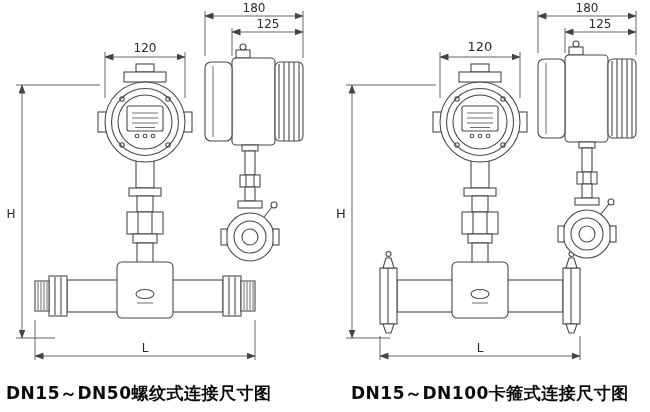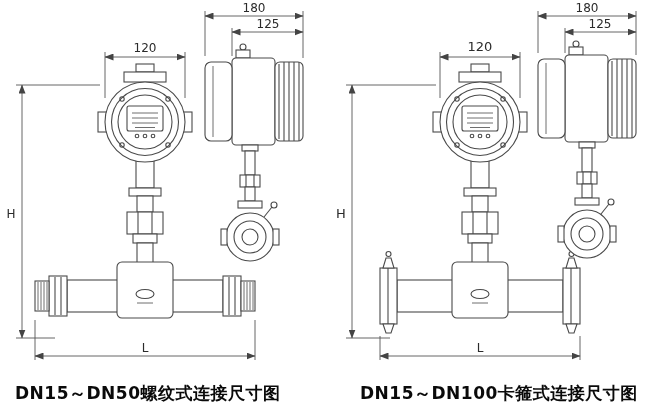--- a/index.html
+++ b/index.html
@@ -3,21 +3,21 @@
 <meta charset="utf-8">
 <style>
   html,body{margin:0;padding:0;background:#ffffff;}
   .canvas{position:relative;width:650px;height:412px;background:#ffffff;overflow:hidden;
           font-family:"DejaVu Sans","Liberation Sans",sans-serif;}
   svg{display:block;stroke:#4a4a4a;stroke-width:1.1;fill:none;stroke-linecap:butt;}
   .dim{stroke:#555;stroke-width:0.9;}
   .thin{stroke-width:0.8;}
   .dimtext{stroke:none;fill:#2b2b2b;font-size:12px;font-family:"DejaVu Sans","Liberation Sans",sans-serif;}
   .big{font-size:13px;}
-  .caption{position:absolute;top:382px;color:#0a0a0a;font-size:17px;font-weight:600;letter-spacing:0.5px;white-space:nowrap;margin-left:9px;}
+  .caption{position:absolute;top:382px;color:#0a0a0a;font-size:17px;font-weight:600;letter-spacing:0.5px;white-space:nowrap;}
   .caption.left{left:6px;}
   .caption.right{left:351px;text-align:right;}
 </style>
 </head>
 <body>
 
 <div class="canvas">
 <svg width="650" height="412" viewBox="0 0 650 412">
   <defs>
     <marker id="aE" markerUnits="userSpaceOnUse" markerWidth="9" markerHeight="7" refX="8.5" refY="3.5" orient="auto">

